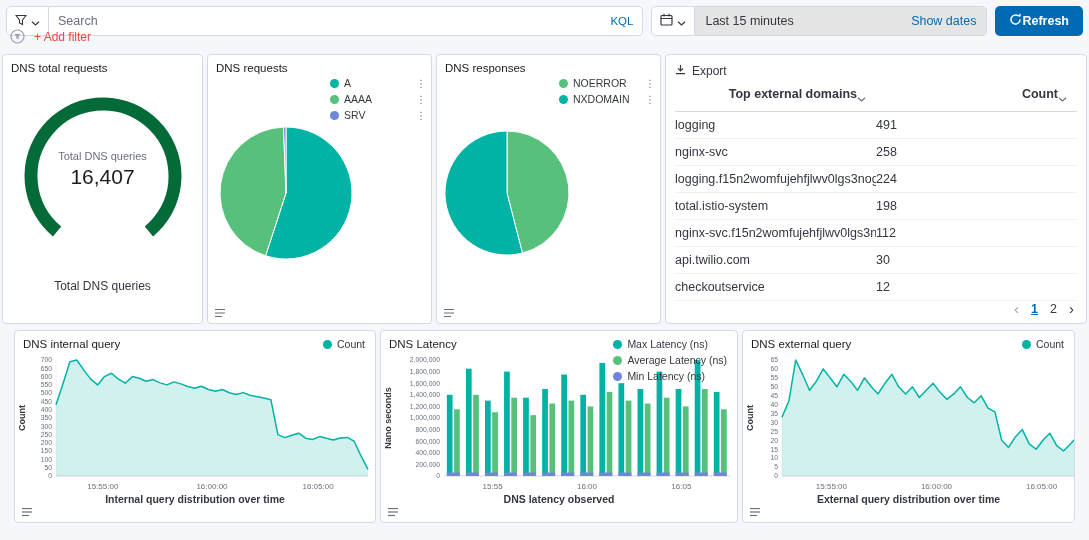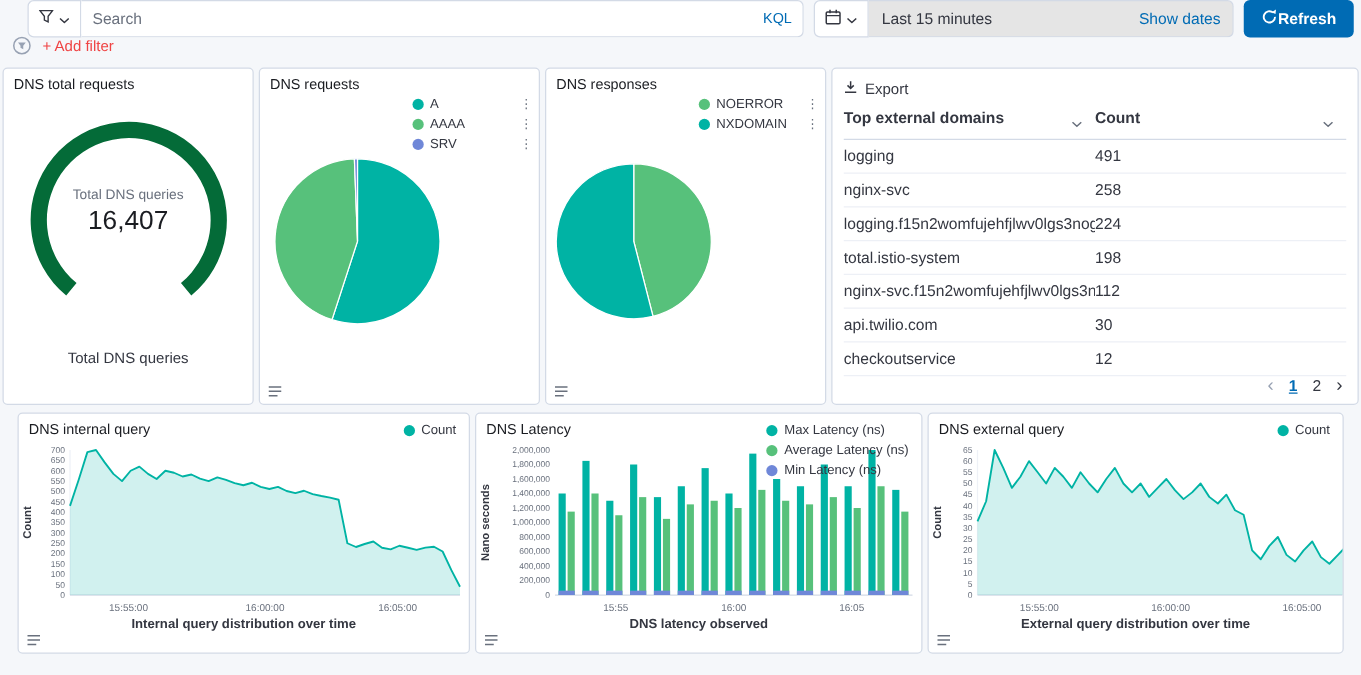--- a/index.html
+++ b/index.html
@@ -1,21 +1,21 @@
 <!DOCTYPE html>
 <html><head>
 <meta charset="utf-8">
 <style>
   *{box-sizing:border-box;margin:0;padding:0}
   html,body{background:#F5F7FA}
   body{width:1089px;height:540px;overflow:hidden;font-family:"Liberation Sans",sans-serif;color:#343741}
   svg text{font-family:"Liberation Sans",sans-serif}
 
   
-  .topbar{display:flex;align-items:center;padding:6px 6px 0 22px;height:23px}
+  .topbar{display:flex;align-items:flex-start;padding:6px 6px 0 6px;height:23px}
   .iconbtn{display:flex;align-items:center;gap:4px;height:30px;padding:0 8px;background:#fff;
            border:1px solid #D3DAE6;cursor:pointer}
   .sq-btn{border-radius:5px 0 0 5px}
   .search-wrap{flex:1;display:flex;align-items:center;height:30px;background:#fff;border:1px solid #D3DAE6;
                border-left:none;border-radius:0 5px 5px 0;padding:0 9px;margin-right:8px}
   .search-wrap input{flex:1;border:none;outline:none;font-size:12.5px;color:#343741;background:transparent}
   .search-wrap input::placeholder{color:#69707D}
   .kql{color:#006BB4;font-size:11.5px;cursor:pointer}
   .cal-btn{border-radius:5px 0 0 5px}
   .date-wrap{display:flex;align-items:center;justify-content:space-between;width:292px;height:30px;background:#e5e5e5;
@@ -54,21 +54,21 @@
   .pie-svg{position:absolute;top:16px;left:0}
 
   
   .chart-svg{display:block;margin:2px 0 0 1px}
   .x-axis-title{text-align:center;font-size:10.5px;font-weight:bold;color:#343741;margin-top:1px}
   .panel-tool{position:absolute;left:6px;bottom:4px;cursor:pointer;line-height:0}
 
   
   .export-row{display:flex;align-items:center;gap:6px;margin:9px 8px 0 9px;font-size:12px;color:#343741;cursor:pointer}
   .domains-table{width:calc(100% - 18px);margin:2px 9px 0 9px;border-collapse:collapse;font-size:12.5px;color:#343741;table-layout:fixed}
-  .domains-table th{text-align:left;font-weight:bold;padding:7px 0 6px 0;border-bottom:1px solid #D3DAE6;cursor:pointer}
+  .domains-table th{text-align:right;font-weight:bold;padding:7px 0 6px 0;border-bottom:1px solid #D3DAE6;cursor:pointer}
   .domains-table th:first-child{width:50%}
   .domains-table td{padding:6px 0;border-bottom:1px solid #EDF0F6;white-space:nowrap;overflow:hidden}
   .sort-ic{float:right;margin-right:10px;margin-top:4px}
   .pagination{position:absolute;right:12px;bottom:7px;display:flex;align-items:center;gap:12px;font-size:12.5px}
   .pag-chev{font-size:15px;line-height:1;cursor:pointer}
   .pag-prev{color:#98A2B3}
   .pag-next{color:#343741}
   .pag-page{cursor:pointer;color:#343741}
   .pag-page.active{color:#006BB4;font-weight:bold;text-decoration:underline}
 </style>

